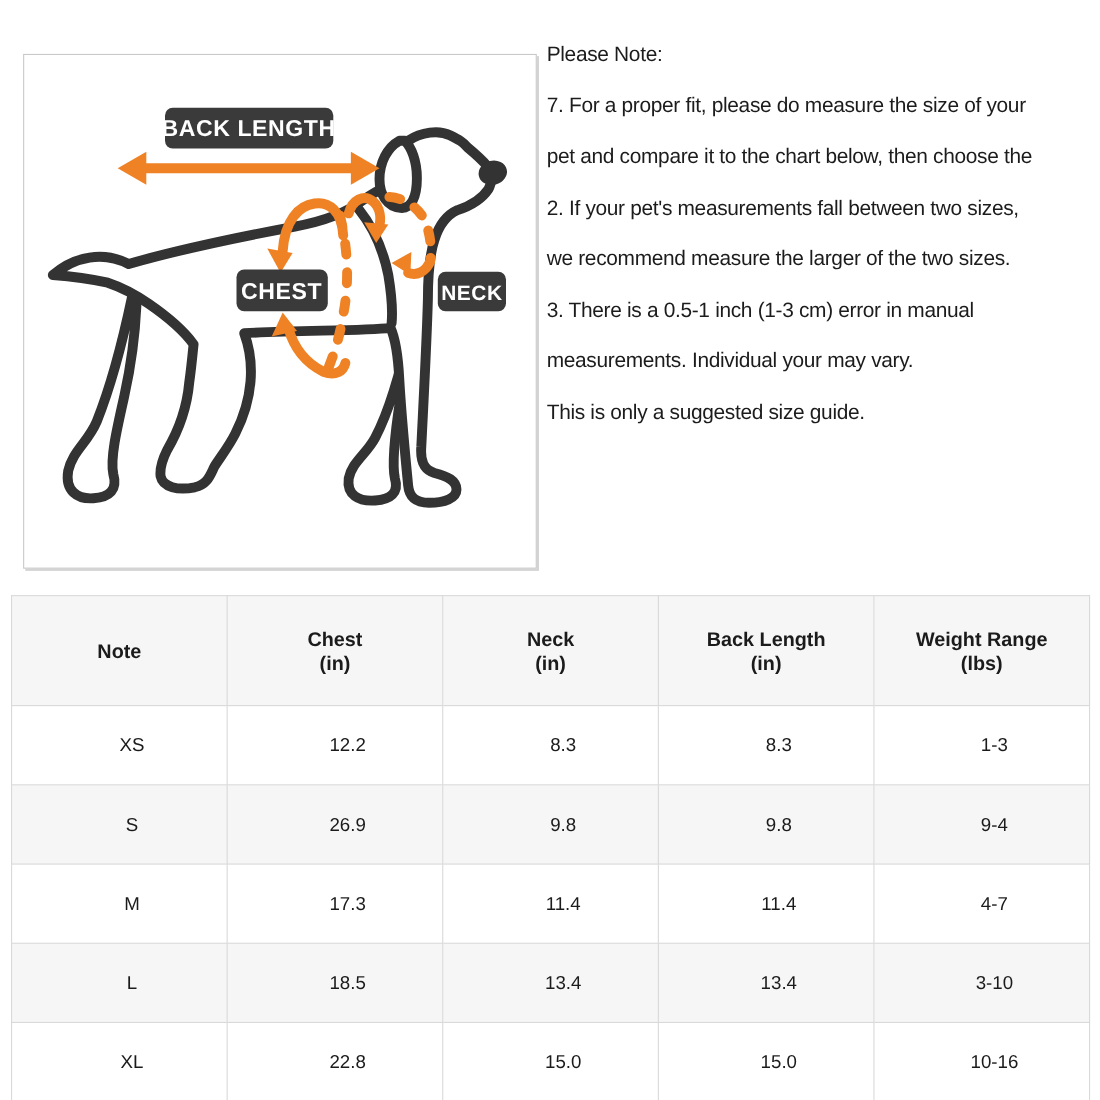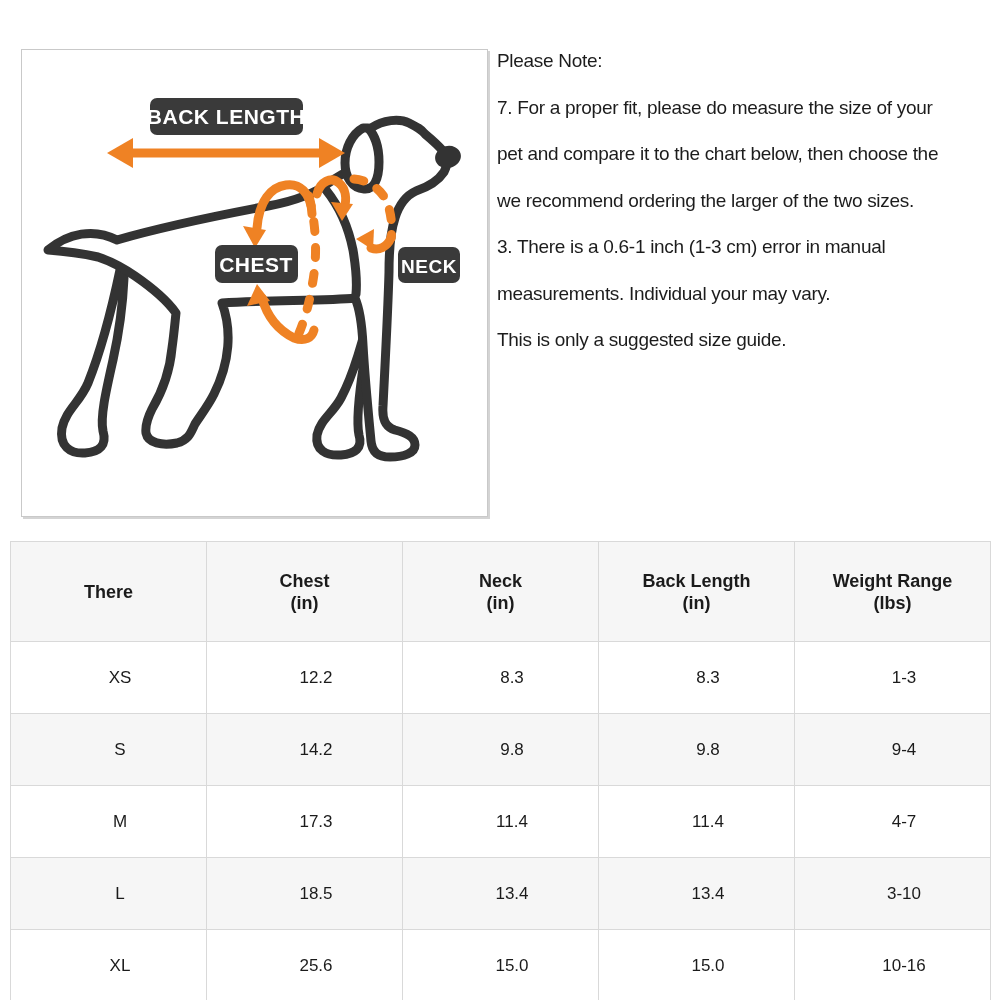--- a/index.html
+++ b/index.html
@@ -16,21 +16,21 @@
     border: 1px solid #c9c9c9;
     box-shadow: 2px 2px 0 rgba(160,160,160,0.45);
   }
   .diagram-box svg { display: block; }
   svg text {
     font-family: "Liberation Sans", sans-serif;
     font-weight: bold;
     letter-spacing: 0.5px;
   }
   .notes {
-    position: absolute; left: 497px; top: 38px; width: 503px;
+    position: absolute; left: 497px; top: 27px; width: 503px;
     font-size: 19px; letter-spacing: -0.3px; color: #1c1c1c;
   }
   .note-line {
     height: 46.5px; line-height: 46.5px; white-space: nowrap;
   }
   .chart-wrap {
     position: absolute; left: 10px; top: 541px; width: 981px;
   }
   table.size-chart {
     width: 100%; border-collapse: collapse; table-layout: fixed;
@@ -90,33 +90,34 @@
       <text x="429" y="273" text-anchor="middle" font-size="19" fill="#ffffff">NECK</text>
     </g>
   </svg>
 </div>
 
 <div class="notes">
   <div class="note-line">Please Note:</div>
   <div>
       <div class="note-line">7. For a proper fit, please do measure the size of your</div>
       <div class="note-line">pet and compare it to the chart below, then choose the</div>
-      <div class="note-line">we recommend ordering the larger of the two sizes.</div>
-      <div class="note-line">3. There is a 0.6-1 inch (1-3 cm) error in manual</div>
+      <div class="note-line">2. If your pet's measurements fall between two sizes,</div>
+      <div class="note-line">we recommend measure the larger of the two sizes.</div>
+      <div class="note-line">3. There is a 0.5-1 inch (1-3 cm) error in manual</div>
       <div class="note-line">measurements. Individual your may vary.</div>
       <div class="note-line">This is only a suggested size guide.</div>
     </div>
 </div>
 
 <div class="chart-wrap">
   <table class="size-chart">
     <thead>
       <tr>
           <th>
-            <div class="th-label">There</div>
+            <div class="th-label">Note</div>
           </th>
           <th>
             <div class="th-label">Chest</div>
             <div class="th-unit">(in)</div>
           </th>
           <th>
             <div class="th-label">Neck</div>
             <div class="th-unit">(in)</div>
           </th>
           <th>
@@ -132,41 +133,41 @@
     <tbody>
         <tr>
           <td>XS</td>
           <td>12.2</td>
           <td>8.3</td>
           <td>8.3</td>
           <td>1-3</td>
         </tr>
         <tr>
           <td>S</td>
-          <td>14.2</td>
+          <td>26.9</td>
           <td>9.8</td>
           <td>9.8</td>
           <td>9-4</td>
         </tr>
         <tr>
           <td>M</td>
           <td>17.3</td>
           <td>11.4</td>
           <td>11.4</td>
           <td>4-7</td>
         </tr>
         <tr>
           <td>L</td>
           <td>18.5</td>
           <td>13.4</td>
           <td>13.4</td>
           <td>3-10</td>
         </tr>
         <tr>
           <td>XL</td>
-          <td>25.6</td>
+          <td>22.8</td>
           <td>15.0</td>
           <td>15.0</td>
           <td>10-16</td>
         </tr>
       </tbody>
   </table>
 </div>
 
 </body></html>

